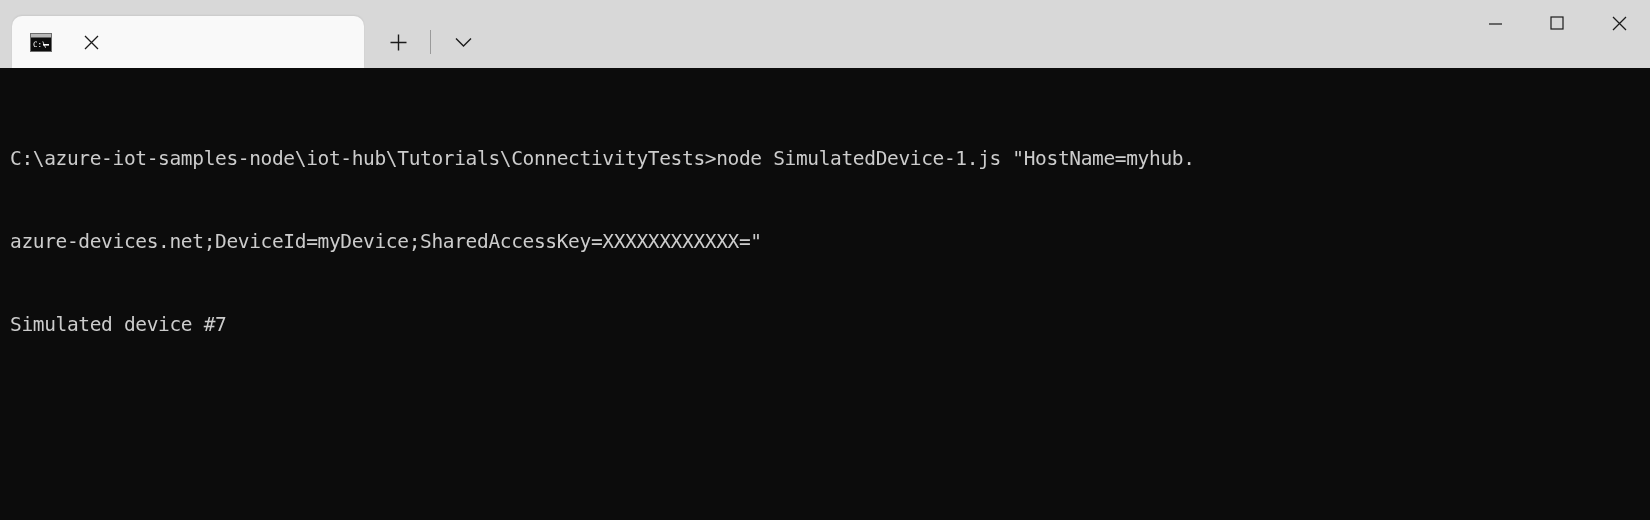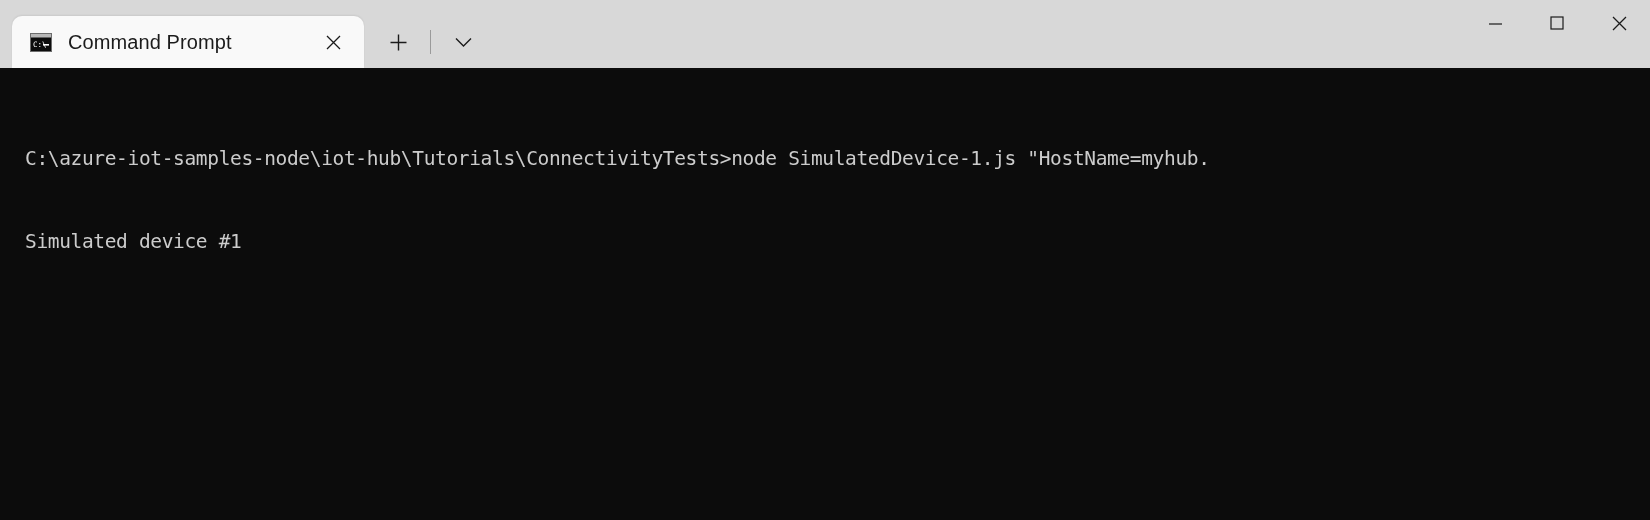--- a/index.html
+++ b/index.html
@@ -131,21 +131,20 @@
     background: #0c0c0c;
     color: #cccccc;
     font-family: "DejaVu Sans Mono", "Liberation Mono", monospace;
     font-size: 19.5px;
     line-height: 27.6px;
     padding: 22px 0 0 10px;
     box-sizing: border-box;
     white-space: pre;
     overflow: hidden;
     letter-spacing: -0.35px;
-    margin-left: 15px;
   }
 
   .cline {
     height: 27.6px;
     white-space: pre;
   }
   .cline.blank { color: transparent; }
 </style>
 </head>
 <body>
@@ -158,21 +157,20 @@
 
       <div class="tab">
         <span class="tab-icon">
           <svg width="22" height="19" viewBox="0 0 22 19">
             <rect x="0.5" y="0.5" width="21" height="18" fill="#0c0c0c" stroke="#6d6d6d" stroke-width="1"></rect>
             <rect x="1" y="1" width="20" height="3.5" fill="#b8b8b8"></rect>
             <text x="3" y="13.5" font-family="DejaVu Sans Mono, monospace" font-size="7.5" fill="#ffffff">C:\</text>
             <rect x="13" y="11" width="6" height="1.6" fill="#ffffff"></rect>
           </svg>
         </span>
-        <span class="tab-title">Command Prompt</span>
         <span class="tab-close">
           <svg width="15" height="15" viewBox="0 0 15 15">
             <path d="M1 1 L14 14 M14 1 L1 14" stroke="#1b1b1b" stroke-width="1.3" fill="none"></path>
           </svg>
         </span>
       </div>
 
       <div id="newtab-wrap">
         <span class="strip-btn">
           <svg width="17" height="17" viewBox="0 0 17 17">
@@ -202,21 +200,22 @@
       <span class="cap-btn close">
         <svg width="15" height="15" viewBox="0 0 15 15">
           <path d="M1 1 L14 14 M14 1 L1 14" stroke="#1b1b1b" stroke-width="1.25" fill="none"></path>
         </svg>
       </span>
     </div>
   </div>
 
   <div id="console">
     <div class="cline">C:\azure-iot-samples-node\iot-hub\Tutorials\ConnectivityTests&gt;node SimulatedDevice-1.js "HostName=myhub.</div>
-    <div class="cline">Simulated device #1</div>
+    <div class="cline">azure-devices.net;DeviceId=myDevice;SharedAccessKey=XXXXXXXXXXXX="</div>
+    <div class="cline">Simulated device #7</div>
     <div class="cline blank"></div>
     
     
     
     
   </div>
 
 </div>
 
 </body></html>

